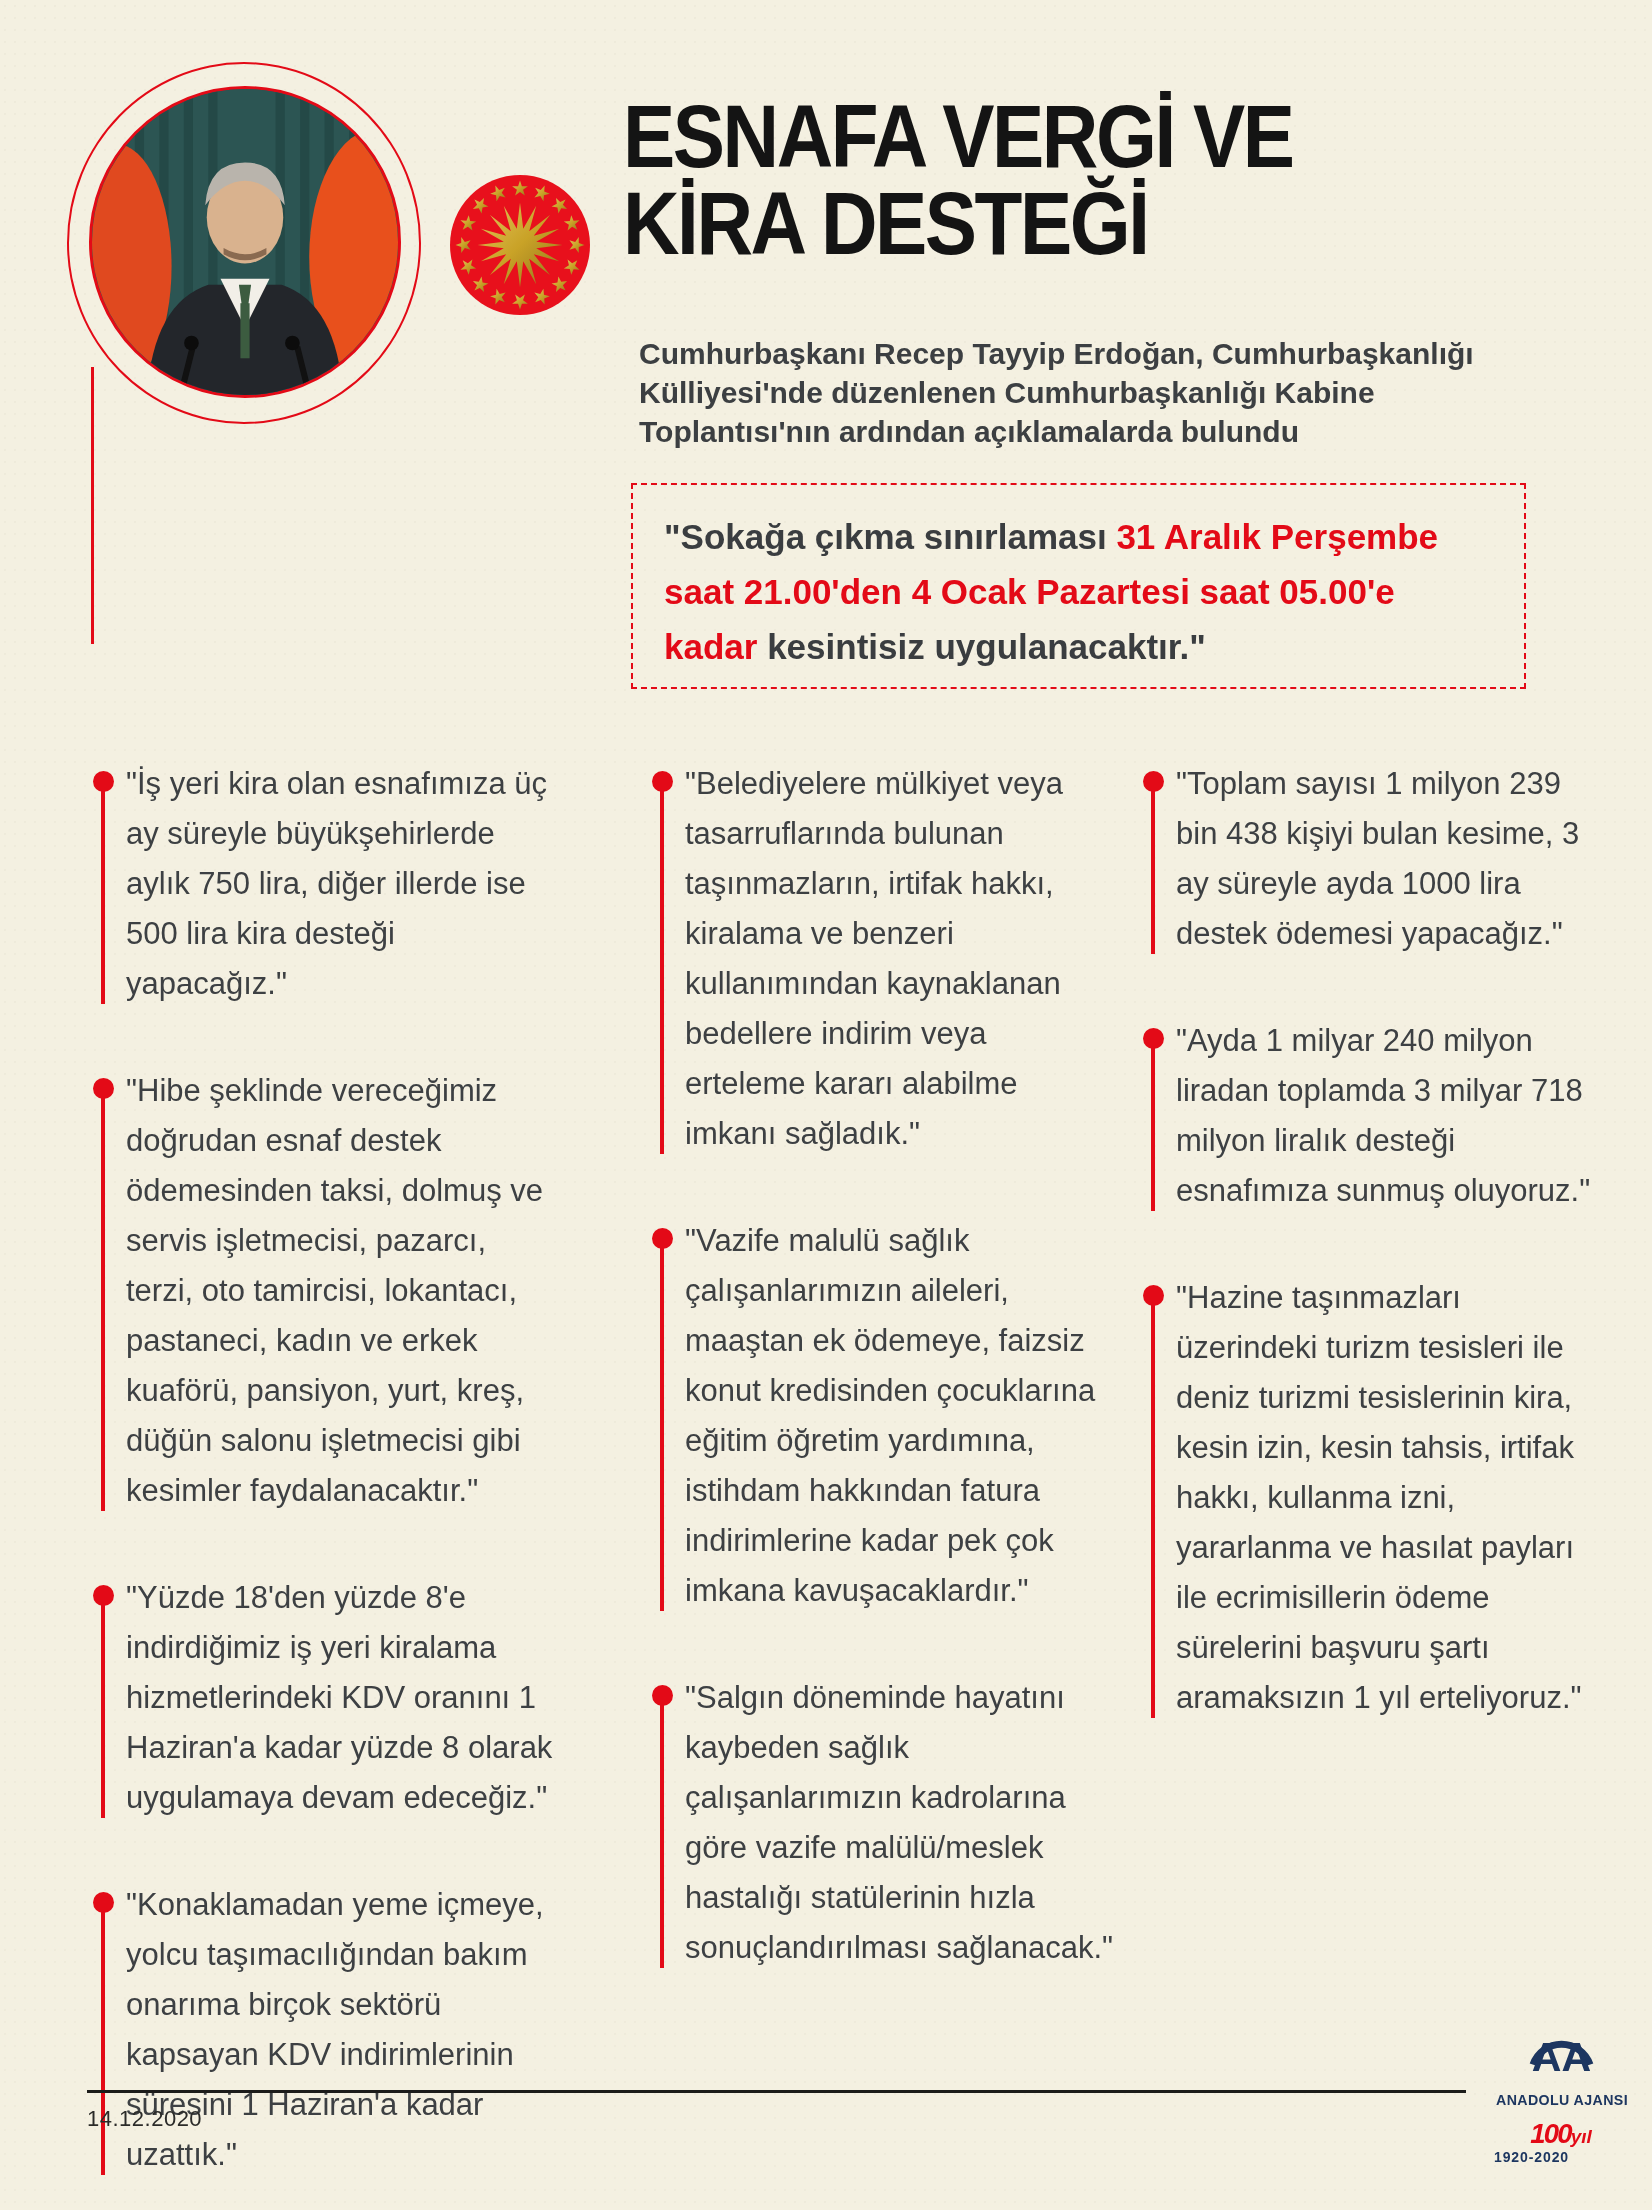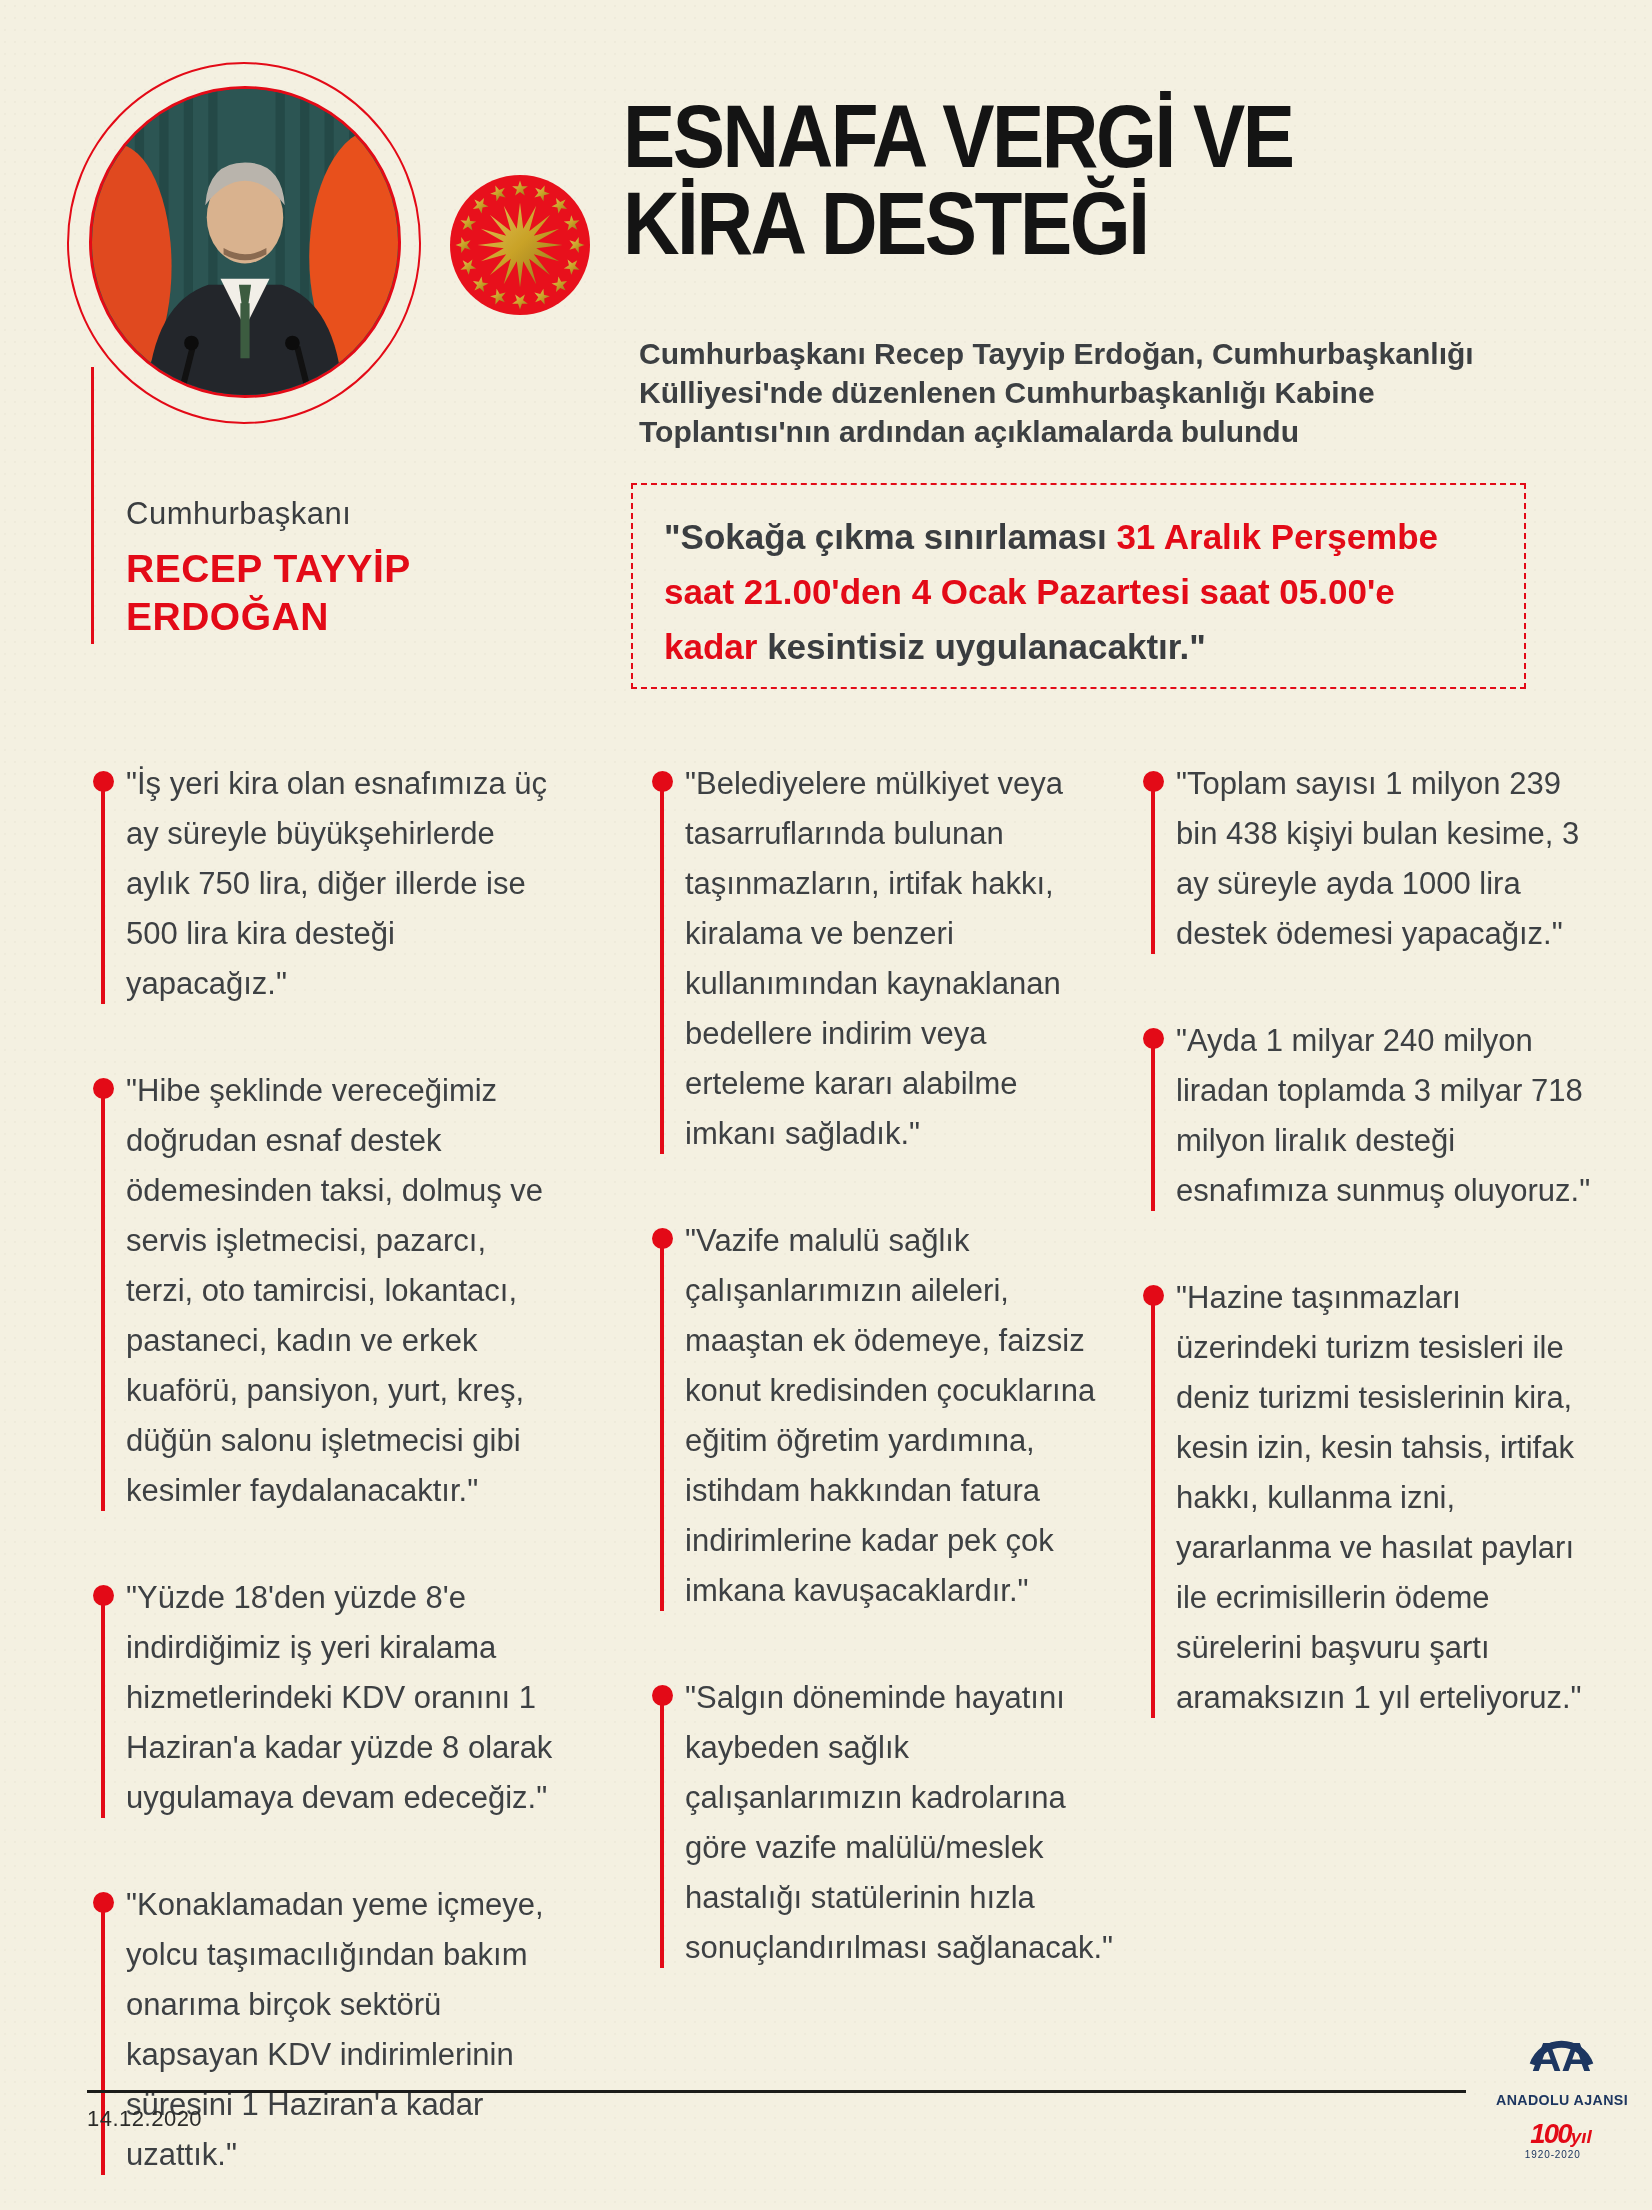--- a/index.html
+++ b/index.html
@@ -64,21 +64,21 @@
   .col li p { font-size:31px; line-height:50px; color:#3d4043; }
   
   .rule { position:absolute; left:87px; top:2090px; width:1379px; height:2.8px; background:#1c1c1a; }
   .date { position:absolute; left:87px; top:2106px; font-size:22px; letter-spacing:0.5px; color:#2b2b29; }
   .aa-logo { position:absolute; left:1494px; top:2017px; width:134px; text-align:center; }
   .aa-logo .monogram { display:block; margin:0 auto; width:79px; height:59px; }
   .aa-logo .agency { margin-top:16px; font-size:14.2px; font-weight:bold; color:#1d3660; letter-spacing:0.4px; white-space:nowrap;text-align:right; }
   .aa-logo .centennial { margin-top:15px; font-style:italic; color:#e30a17; line-height:22px; }
   .aa-logo .centennial .n100 { font-size:27.5px; font-weight:bold; letter-spacing:-1.8px; }
   .aa-logo .centennial .yil { font-size:19px; font-weight:bold; }
-  .aa-logo .years { font-size:10px; font-weight:normal; color:#1d3660; text-align:center; padding-right:16.5px; letter-spacing:0.9px; }
+  .aa-logo .years { font-size:14px; font-weight:bold; color:#1d3660; text-align:left; padding-right:16.5px; letter-spacing:0.9px; }
 </style>
 </head>
 <body>
 
 <div class="canvas">
 
   <div class="outer-ring"></div>
   <div class="photo">
     <svg viewBox="0 0 100 100" preserveAspectRatio="xMidYMid slice">
       <rect x="0" y="0" width="100" height="100" fill="#2c5553"></rect>
@@ -134,27 +134,20 @@
         <polygon points="26.50,125.50 29.41,119.68 24.85,115.05 31.28,116.01 34.27,110.24 35.34,116.66 41.76,117.73 35.99,120.72 36.95,127.15 32.32,122.59"></polygon>
         <polygon points="11.33,102.79 16.24,98.53 13.80,92.50 19.37,95.85 24.35,91.67 22.88,98.00 28.39,101.44 21.92,102.01 20.35,108.32 17.81,102.33"></polygon>
         <polygon points="6.00,76.00 12.17,73.94 12.22,67.44 16.08,72.67 22.28,70.71 18.50,76.00 22.28,81.29 16.08,79.33 12.22,84.56 12.17,78.06"></polygon>
         <polygon points="11.33,49.21 17.81,49.67 20.35,43.68 21.92,49.99 28.39,50.56 22.88,54.00 24.35,60.33 19.37,56.15 13.80,59.50 16.24,53.47"></polygon>
         <polygon points="26.50,26.50 32.32,29.41 36.95,24.85 35.99,31.28 41.76,34.27 35.34,35.34 34.27,41.76 31.28,35.99 24.85,36.95 29.41,32.32"></polygon>
         <polygon points="49.21,11.33 53.47,16.24 59.50,13.80 56.15,19.37 60.33,24.35 54.00,22.88 50.56,28.39 49.99,21.92 43.68,20.35 49.67,17.81"></polygon>
       </g>
   </svg>
 
   <div class="speaker-line"></div>
-  <div class="speaker">
-    <div class="role">Cumhurbaşkanı</div>
-    <div class="name">
-      <div>RECEP TAYYİP</div>
-      <div>ERDOĞAN</div>
-    </div>
-  </div>
 
   <h1 class="title">
     <span class="tline">ESNAFA VERGİ VE</span><br>
     <span class="tline">KİRA DESTEĞİ</span>
   </h1>
   <p class="subtitle">Cumhurbaşkanı Recep Tayyip Erdoğan, Cumhurbaşkanlığı Külliyesi'nde düzenlenen Cumhurbaşkanlığı Kabine Toplantısı'nın ardından açıklamalarda bulundu</p>
 
   <div class="quote-box">
     <p><span>"Sokağa çıkma sınırlaması </span><span class="hl">31 Aralık Perşembe saat 21.00'den 4 Ocak Pazartesi saat 05.00'e kadar</span><span> kesintisiz uygulanacaktır."</span></p>
   </div>

